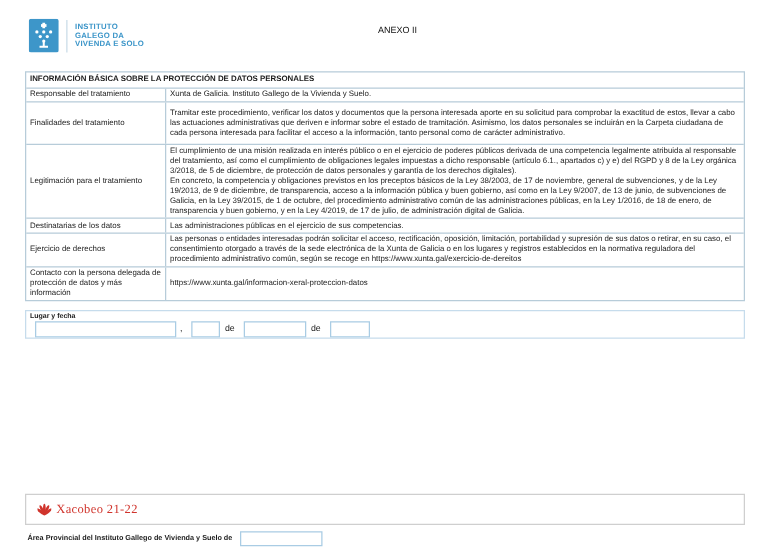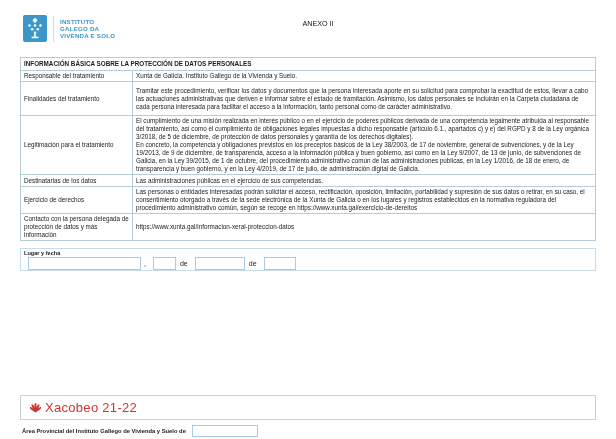--- a/index.html
+++ b/index.html
@@ -40,21 +40,21 @@
   .pd-input{border:1px solid var(--input-border);background:#fff;height:13px;font-size:7px;font-family:"Liberation Sans",sans-serif;padding:0 2px;}
   .pd-place{width:113px;margin-left:4px;}
   .pd-sep{font-size:7px;line-height:12px;padding:0 4px;}
   .pd-comma{padding:0 5px 0 3px;}
   .pd-day{width:23px;margin-left:2px;}
   .pd-month{width:50px;margin-left:3px;}
   .pd-year{width:32px;margin-left:3px;}
 
   
   .xacobeo-box{position:absolute;left:20px;top:395px;width:576px;height:25px;border:1px solid var(--box-border);display:flex;align-items:center;padding-left:9px;gap:4px;}
-  .xacobeo-text{color:var(--brand-red);font-size:13px;letter-spacing:.3px;}
+  .xacobeo-text{color:var(--brand-red);font-size:10px;letter-spacing:.3px;font-family:Liberation Serif, serif;}
   .area-line{position:absolute;left:22px;top:425px;display:flex;align-items:center;gap:6px;}
   .area-label{font-size:5.8px;font-weight:700;}
   .area-input{border:1px solid var(--input-border);background:#fff;width:66px;height:12px;font-size:7px;font-family:"Liberation Sans",sans-serif;padding:0 2px;}
 </style>
 </head>
 <body>
 
 <div class="page">
 
   <div class="logo-block">

